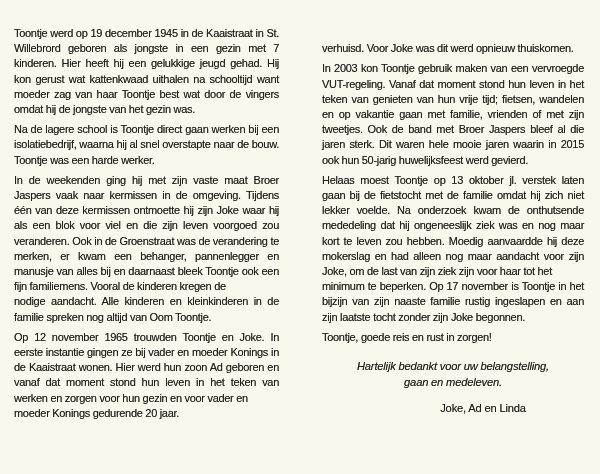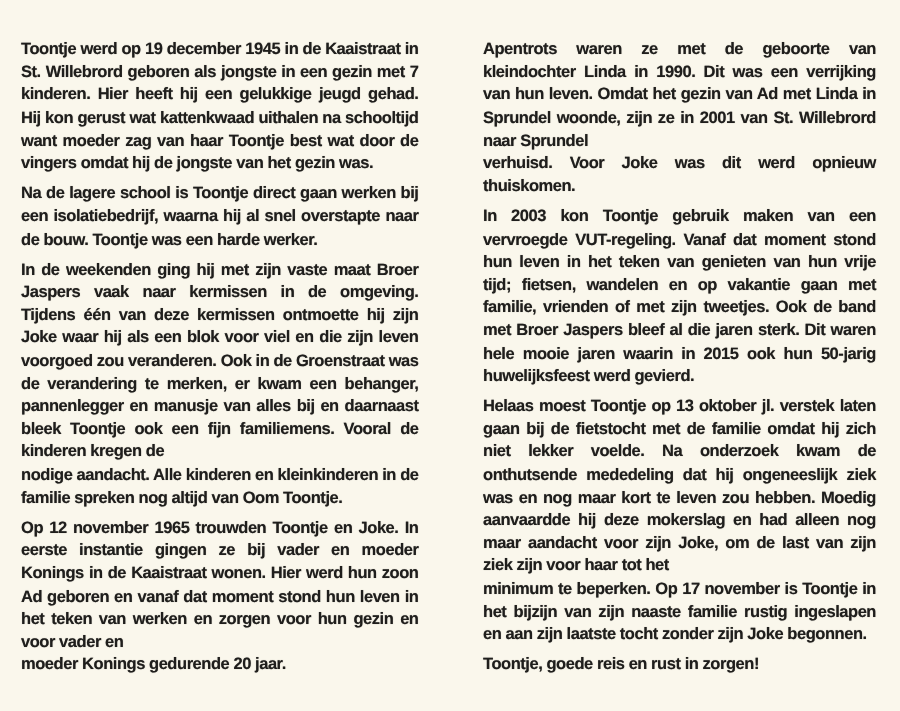--- a/index.html
+++ b/index.html
@@ -12,21 +12,20 @@
     overflow: hidden;
     background: #faf7ec;
     font-family: "Liberation Sans", sans-serif;
   }
   .card {
     position: absolute;
     inset: 0;
     width: 600px;
     height: 474px;
     background: #faf7ec;
-    font-weight: bold;
   }
   .doc {
     display: flex;
     padding: 26px 15px 0 14px;
     gap: 43px;
     color: #1f1e1c;
     text-shadow: 0 0 0.5px rgba(31, 30, 28, 0.6);
   }
   .col {
     flex: 0 0 auto;
@@ -66,28 +65,28 @@
 
     <div class="col col-left">
         <p class="para"><span>Toontje werd op 19 december 1945 in de Kaaistraat in St. Willebrord geboren als jongste in een gezin met 7 kinderen. Hier heeft hij een gelukkige jeugd gehad. Hij kon gerust wat kattenkwaad uithalen na schooltijd want moeder zag van haar Toontje best wat door de vingers omdat hij de jongste van het gezin was.</span></p>
         <p class="para"><span>Na de lagere school is Toontje direct gaan werken bij een isolatiebedrijf, waarna hij al snel overstapte naar de bouw. Toontje was een harde werker.</span></p>
         <p class="para"><span>In de weekenden ging hij met zijn vaste maat Broer Jaspers vaak naar kermissen in de omgeving. Tijdens één van deze kermissen ontmoette hij zijn Joke waar hij als een blok voor viel en die zijn leven voorgoed zou veranderen. Ook in de Groenstraat was de verandering te merken, er kwam een behanger, pannenlegger en manusje van alles bij en daarnaast bleek Toontje ook een fijn familiemens. Vooral de kinderen kregen de</span><br><span>nodige aandacht. Alle kinderen en kleinkinderen in de familie spreken nog altijd van Oom Toontje.</span></p>
         <p class="para"><span>Op 12 november 1965 trouwden Toontje en Joke. In eerste instantie gingen ze bij vader en moeder Konings in de Kaaistraat wonen. Hier werd hun zoon Ad geboren en vanaf dat moment stond hun leven in het teken van werken en zorgen voor hun gezin en voor vader en</span><br><span>moeder Konings gedurende 20 jaar.</span></p>
       </div>
 
     <div class="col col-right">
       <div>
-          <p class="para"><span>Apentrots waren ze met de geboorte van kleindochter Linda in 1990. Dit was een verrijking van hun leven. Omdat het gezin van Ad met Linda in Sprundel woonde, zijn ze in 2001 van St. Willebrord naar Sprundel</span><br><span>verhuisd. Voor Joke was dit werd opnieuw thuiskomen.</span></p>
+          <p class="para"><br><span>verhuisd. Voor Joke was dit werd opnieuw thuiskomen.</span></p>
           <p class="para"><span>In 2003 kon Toontje gebruik maken van een vervroegde VUT-regeling. Vanaf dat moment stond hun leven in het teken van genieten van hun vrije tijd; fietsen, wandelen en op vakantie gaan met familie, vrienden of met zijn tweetjes. Ook de band met Broer Jaspers bleef al die jaren sterk. Dit waren hele mooie jaren waarin in 2015 ook hun 50-jarig huwelijksfeest werd gevierd.</span></p>
           <p class="para"><span>Helaas moest Toontje op 13 oktober jl. verstek laten gaan bij de fietstocht met de familie omdat hij zich niet lekker voelde. Na onderzoek kwam de onthutsende mededeling dat hij ongeneeslijk ziek was en nog maar kort te leven zou hebben. Moedig aanvaardde hij deze mokerslag en had alleen nog maar aandacht voor zijn Joke, om de last van zijn ziek zijn voor haar tot het</span><br><span>minimum te beperken. Op 17 november is Toontje in het bijzijn van zijn naaste familie rustig ingeslapen en aan zijn laatste tocht zonder zijn Joke begonnen.</span></p>
           <p class="para"><span>Toontje, goede reis en rust in zorgen!</span></p>
         </div>
 
       <div class="thanks">
-        <br>
+        <span>Hartelijk bedankt voor uw belangstelling,</span><br>
         <span>gaan en medeleven.</span>
       </div>
 
       <div class="signature">Joke, Ad en Linda</div>
     </div>
 
   </div>
 </div>
 
 </body></html>

